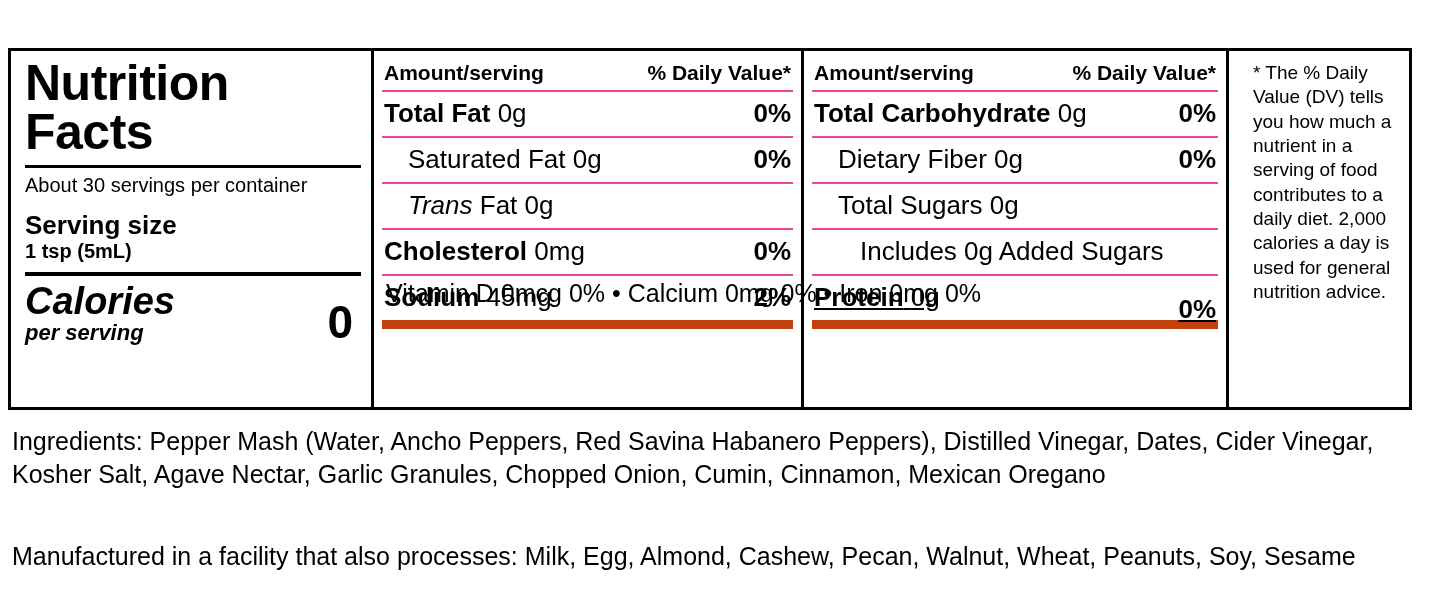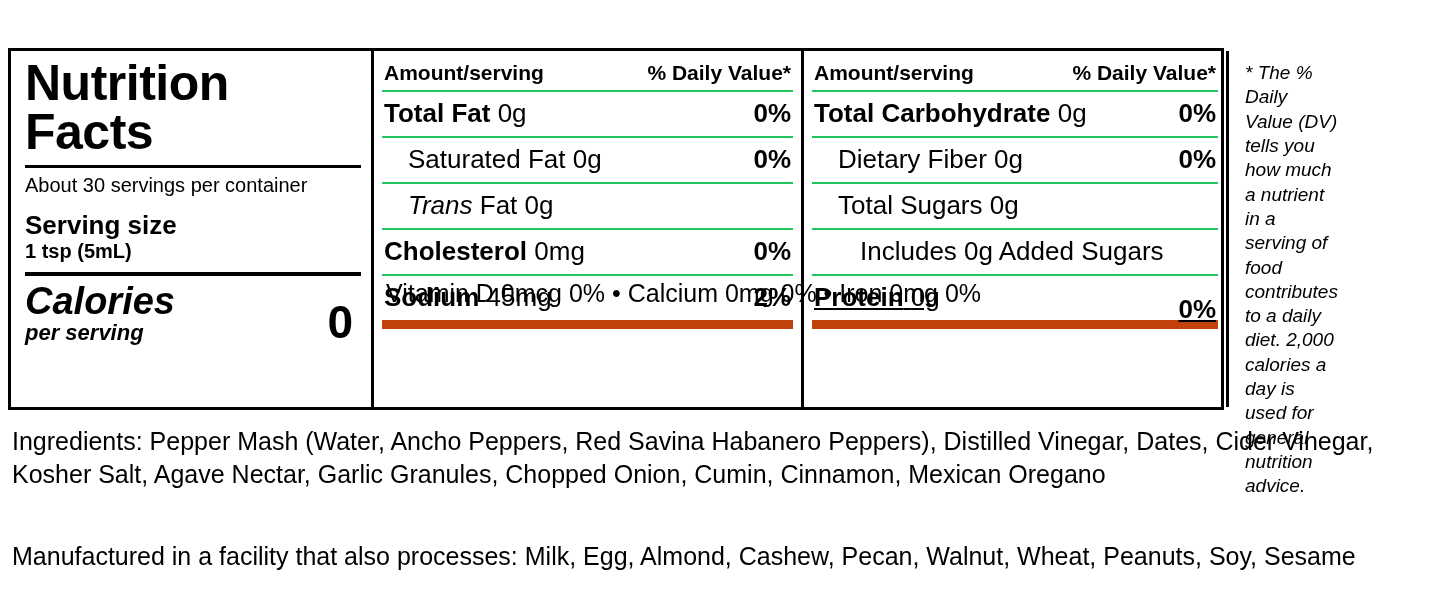--- a/index.html
+++ b/index.html
@@ -19,21 +19,21 @@
     width: 1445px;
     height: 612px;
     box-sizing: border-box;
   }
 
   
   .nf-panel {
     position: absolute;
     left: 8px;
     top: 48px;
-    width: 1216px;
+    width: 1404px;
     height: 362px;
     border: 3px solid #000;
     box-sizing: border-box;
     display: flex;
     flex-direction: row;
   }
 
   
   .nf-left {
     width: 360px;
@@ -110,21 +110,21 @@
   .nf-col.col1 { width: 430px; }
   .nf-col.col2 { width: 425px; }
 
   .hdr {
     display: flex;
     justify-content: space-between;
     font-size: 21px;
     font-weight: bold;
     padding: 4px 2px 5px 2px;
   }
-  .line-thin { border-bottom: 2px solid #22c55e; }
+  .line-thin { border-bottom: 2px solid #ec4899; }
   .line-bold { border-bottom: 9px solid #c2410c; text-align: center; }
 
   .nrow {
     display: flex;
     justify-content: space-between;
     align-items: baseline;
     font-size: 26px;
     padding: 6px 2px 7px 2px;
   }
   .nrow .nm { white-space: nowrap; }
@@ -146,25 +146,24 @@
   .protein-row .dv {
     font-weight: bold;
     position: relative;
     top: 12px;
   }
 
   
   .nf-note {
     flex: 1 1 auto;
     box-sizing: border-box;
-    padding: 10px 12px 0 16px;
+    padding: 10px 12px 0 24px;
     border-left: 3px solid #000;
     font-size: 19px;
     line-height: 1.28;
-    font-style: italic;
   }
 
   
   .vitamins {
     position: absolute;
     left: 378px;
     top: 278px;
     width: 860px;
     font-size: 25px;
     line-height: 1.22;

